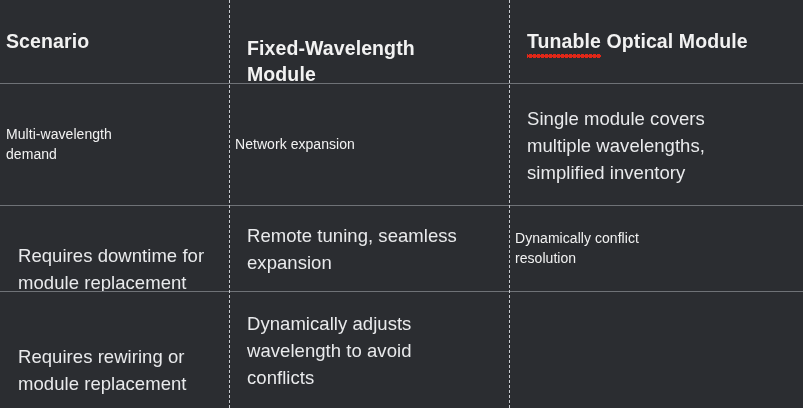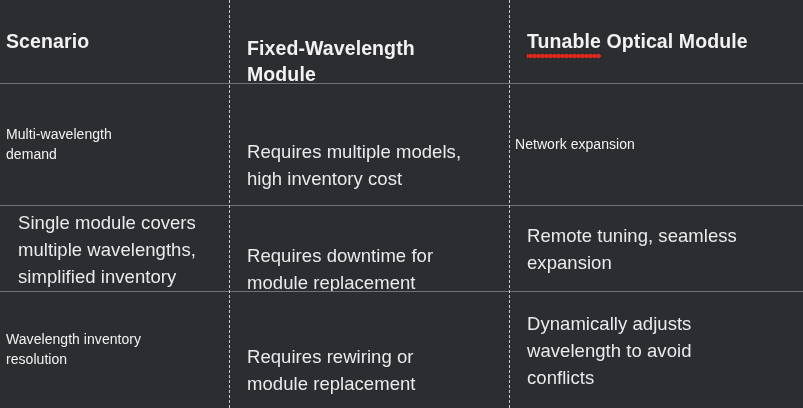--- a/index.html
+++ b/index.html
@@ -140,44 +140,40 @@
   </div>
 
   <div class="cell header-cell col-2">
     <div class="cell-text"><span class="misspelled">Tunable</span><span> Optical Module</span></div>
   </div>
 
   <div class="cell body-cell col-0">
     <div class="cell-text">Multi-wavelength
 demand</div>
   </div>
-  <div class="cell body-cell col-1">
-    <div class="cell-text">Requires multiple models,
-high inventory cost</div>
-  </div>
   <div class="cell body-cell col-0">
     <div class="cell-text">Network expansion</div>
   </div>
 
   <div class="cell body-cell col-2">
     <div class="cell-text">Single module covers
 multiple wavelengths,
 simplified inventory</div>
   </div>
   <div class="cell body-cell col-1">
     <div class="cell-text">Requires downtime for
 module replacement</div>
   </div>
   <div class="cell body-cell col-2">
     <div class="cell-text">Remote tuning, seamless
 expansion</div>
   </div>
 
   <div class="cell body-cell col-0">
-    <div class="cell-text">Wavelength inventory
+    <div class="cell-text">Dynamically conflict
 resolution</div>
   </div>
   <div class="cell body-cell col-1">
     <div class="cell-text">Requires rewiring or
 module replacement</div>
   </div>
   <div class="cell body-cell col-2">
     <div class="cell-text">Dynamically adjusts
 wavelength to avoid
 conflicts</div>

